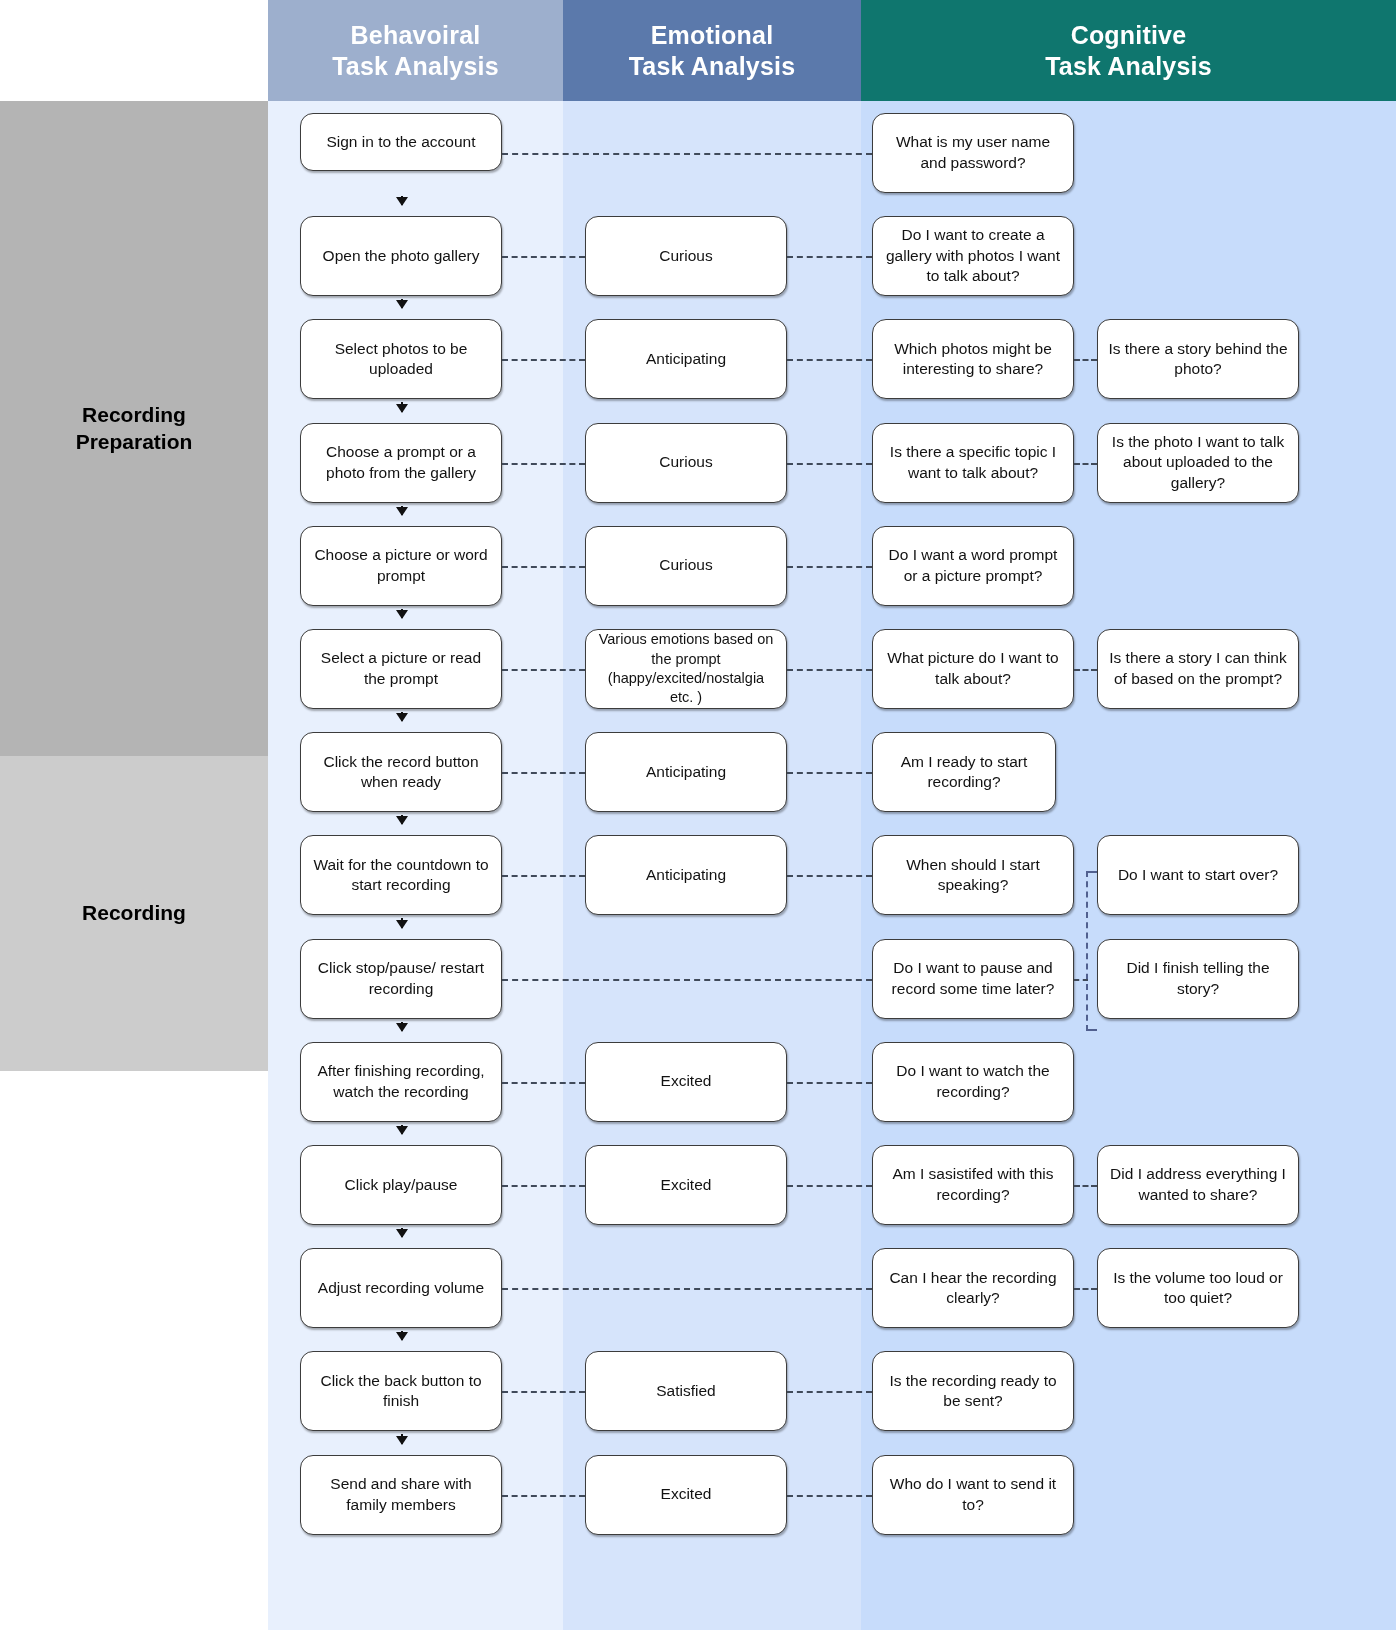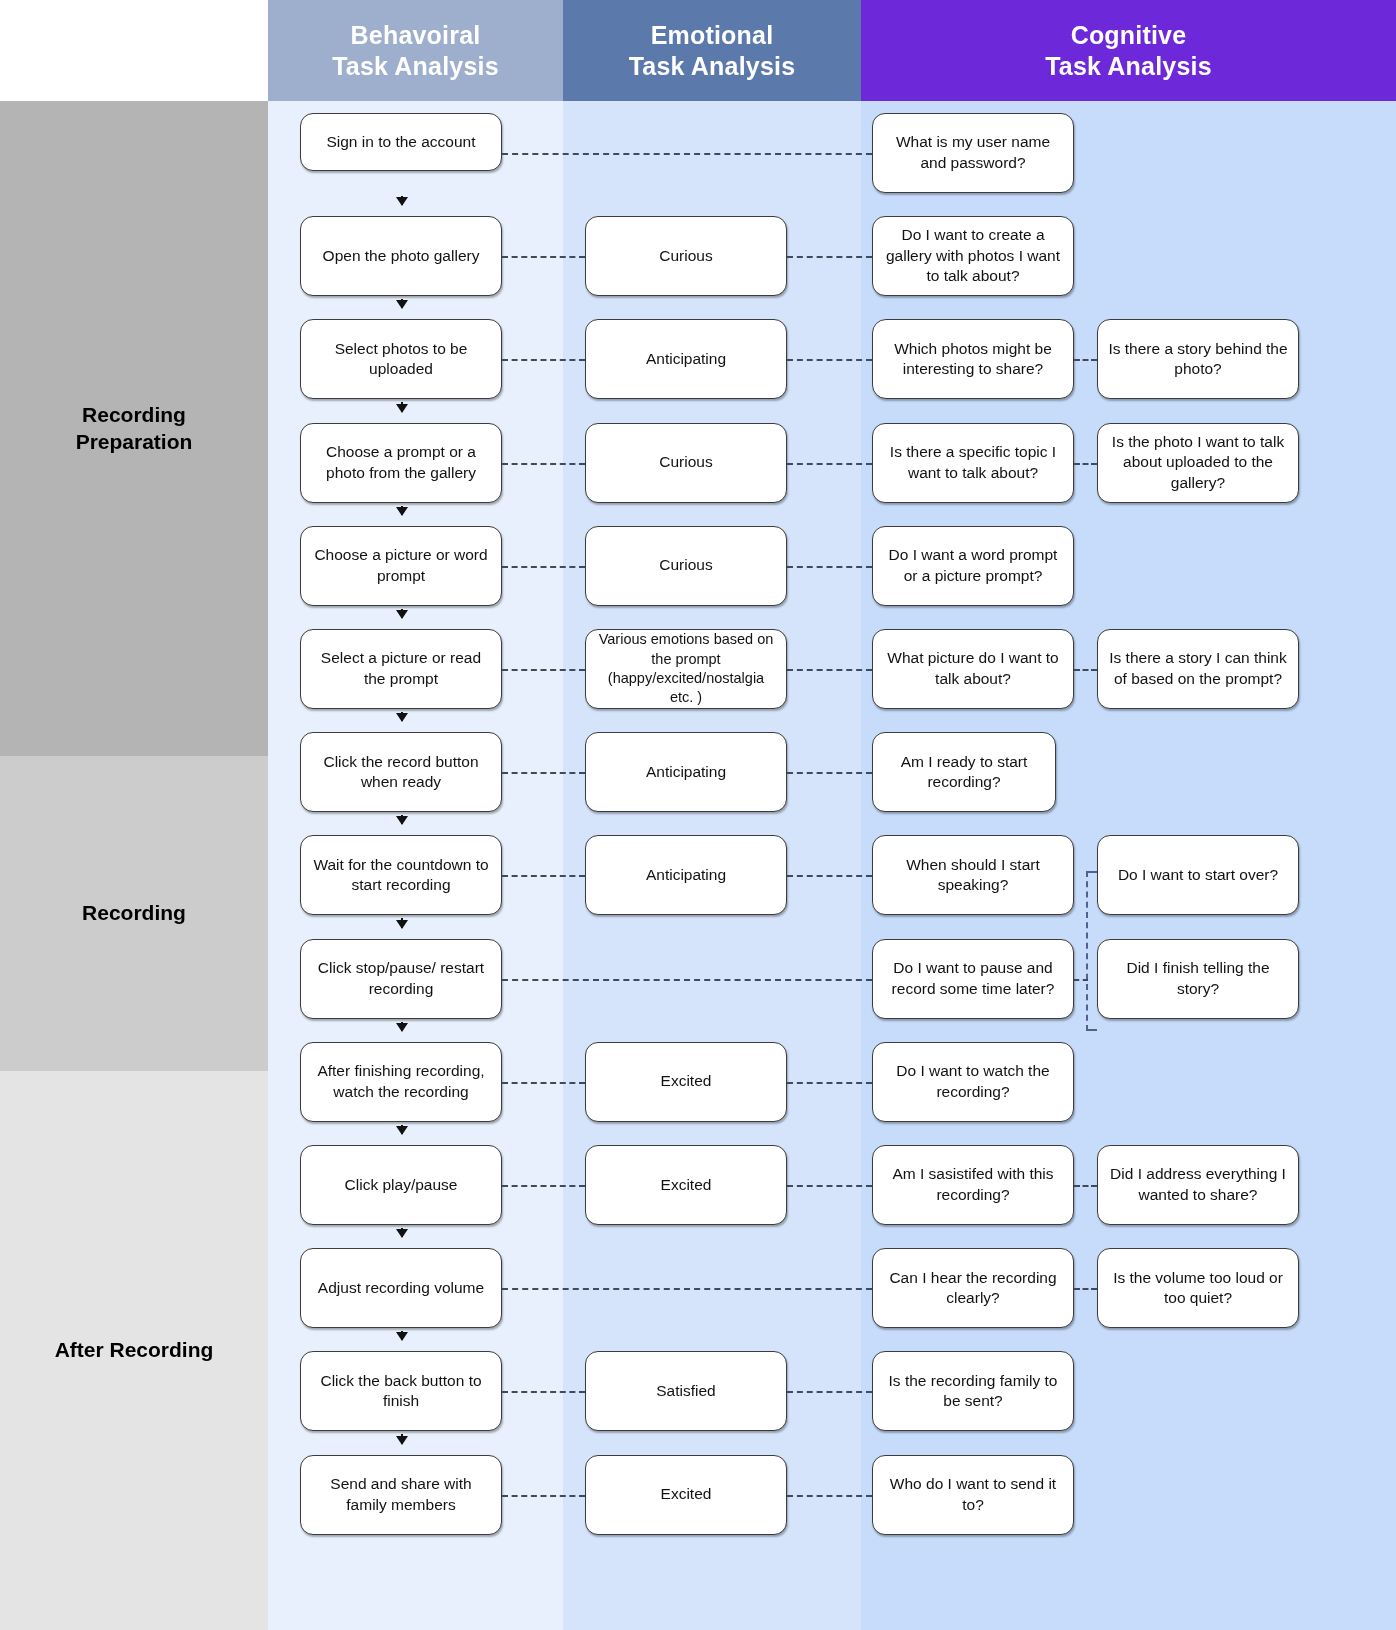--- a/index.html
+++ b/index.html
@@ -30,21 +30,21 @@
   #phase-2 { top:1071px; height:559px; background:#e4e4e4; }
 
   
   .hdr { position:absolute; top:0; height:101px;
          display:flex; align-items:center; justify-content:center;
          text-align:center; color:#ffffff; font-weight:bold;
          font-size:25px; line-height:1.22; letter-spacing:.2px; }
   #hdr-steps      { left:0px;   width:268px; background:#333333; font-size:24px; }
   #hdr-behavioral { left:268px; width:295px; background:#9dafcd; }
   #hdr-emotional  { left:563px; width:298px; background:#5b79ab; }
-  #hdr-cognitive  { left:861px; width:535px; background:#6d28d9; }
+  #hdr-cognitive  { left:861px; width:535px; background:#0f766e; }
 
   
   .node { position:absolute; background:#ffffff;
           border:1.6px solid #3c3c3c; border-radius:13px;
           display:flex; align-items:center; justify-content:center;
           text-align:center; font-size:15.5px; color:#121212;
           line-height:1.33; padding:4px 9px;
           box-shadow:1px 2px 2px rgba(0,0,0,.30); }
 
   
@@ -68,23 +68,20 @@
   <div class="band" id="band-cognitive"></div>
 
   <div class="phase" id="phase-0">
     <div>
       <div>Recording</div>
       <div>Preparation</div>
     </div>
   </div>
   <div class="phase" id="phase-1">
     <div>Recording</div>
-  </div>
-  <div class="phase" id="phase-2">
-    <div>After Recording</div>
   </div>
 
   <div class="hdr" id="hdr-behavioral">
     <div>
       <div>Behavoiral</div>
       <div>Task Analysis</div>
     </div>
   </div>
   <div class="hdr" id="hdr-emotional">
     <div>
@@ -176,21 +173,21 @@
       <div class="arrow" style="left: 401px; top: 1331.2px; height: 9.2px;"></div>
       <div class="dash" style="left: 502px; top: 1288.2px; width: 370px;"></div>
       <div class="node" style="left: 872px; top: 1248.2px; width: 202px; height: 80px;">Can I hear the recording clearly?</div>
       <div class="node" style="left: 1097px; top: 1248.2px; width: 202px; height: 80px;">Is the volume too loud or too quiet?</div>
       <div class="dash" style="left: 1074px; top: 1288.2px; width: 23px;"></div>
       <div class="node" style="left: 300px; top: 1351.4px; width: 202px; height: 80px;">Click the back button to finish</div>
       <div class="arrow" style="left: 401px; top: 1434.4px; height: 9.2px;"></div>
       <div class="node" style="left: 585px; top: 1351.4px; width: 202px; height: 80px; font-size: 15.5px;">Satisfied</div>
       <div class="dash" style="left: 502px; top: 1391.4px; width: 83px;"></div>
       <div class="dash" style="left: 787px; top: 1391.4px; width: 85px;"></div>
-      <div class="node" style="left: 872px; top: 1351.4px; width: 202px; height: 80px;">Is the recording family to be sent?</div>
+      <div class="node" style="left: 872px; top: 1351.4px; width: 202px; height: 80px;">Is the recording ready to be sent?</div>
       <div class="node" style="left: 300px; top: 1454.6px; width: 202px; height: 80px;">Send and share with family members</div>
       <div class="node" style="left: 585px; top: 1454.6px; width: 202px; height: 80px; font-size: 15.5px;">Excited</div>
       <div class="dash" style="left: 502px; top: 1494.6px; width: 83px;"></div>
       <div class="dash" style="left: 787px; top: 1494.6px; width: 85px;"></div>
       <div class="node" style="left: 872px; top: 1454.6px; width: 202px; height: 80px;">Who do I want to send it to?</div>
       <div class="bracket" style="left: 1086px; top: 871.4px; width: 11px; height: 159.2px;"></div>
       <div class="dash" style="left: 1074px; top: 978.6px; width: 14px;"></div>
     </div>
 
 </div>

